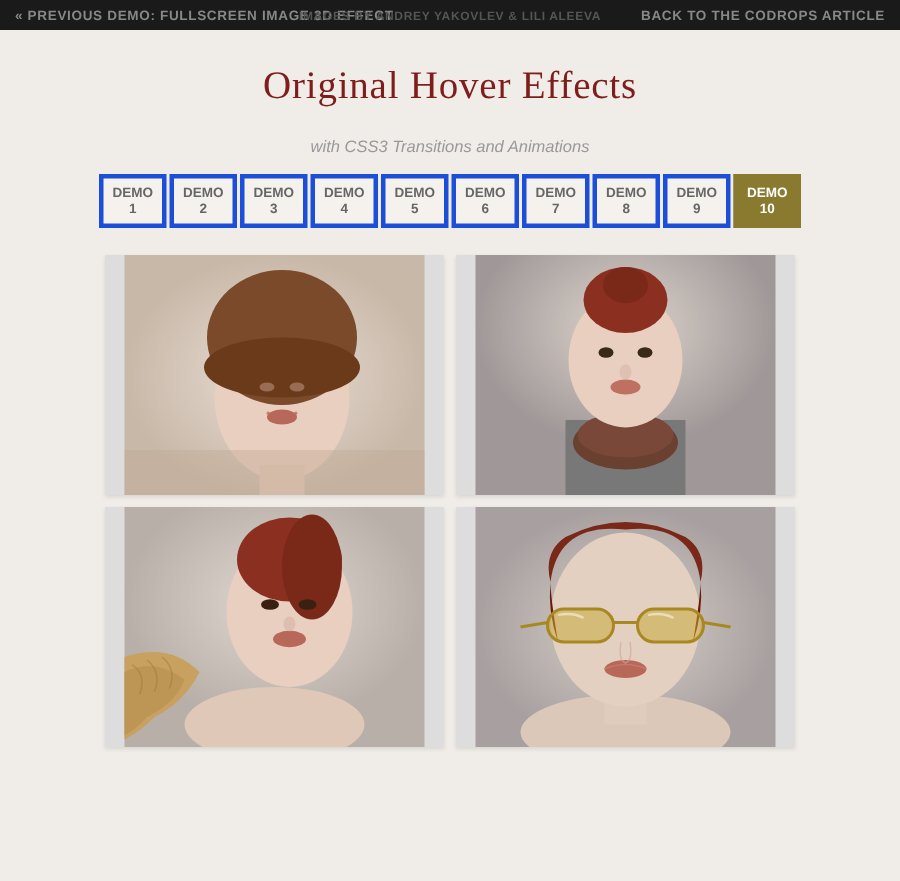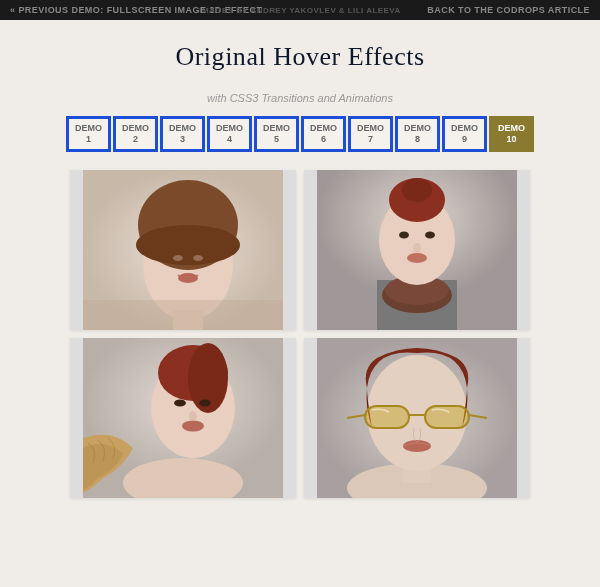--- a/index.html
+++ b/index.html
@@ -47,21 +47,21 @@
 
     
     #header {
       text-align: center;
       padding: 22px 10px 12px;
     }
     #header h1 {
       font-family: Georgia, serif;
       font-size: 26px;
       font-weight: normal;
-      color: #0f172a;
+      color: #7f1d1d;
       letter-spacing: 0.02em;
     }
     #header .subtitle {
       font-family: Arial, sans-serif;
       font-size: 11px;
       color: #999;
       margin-top: 20px;
       font-style: italic;
     }
 

